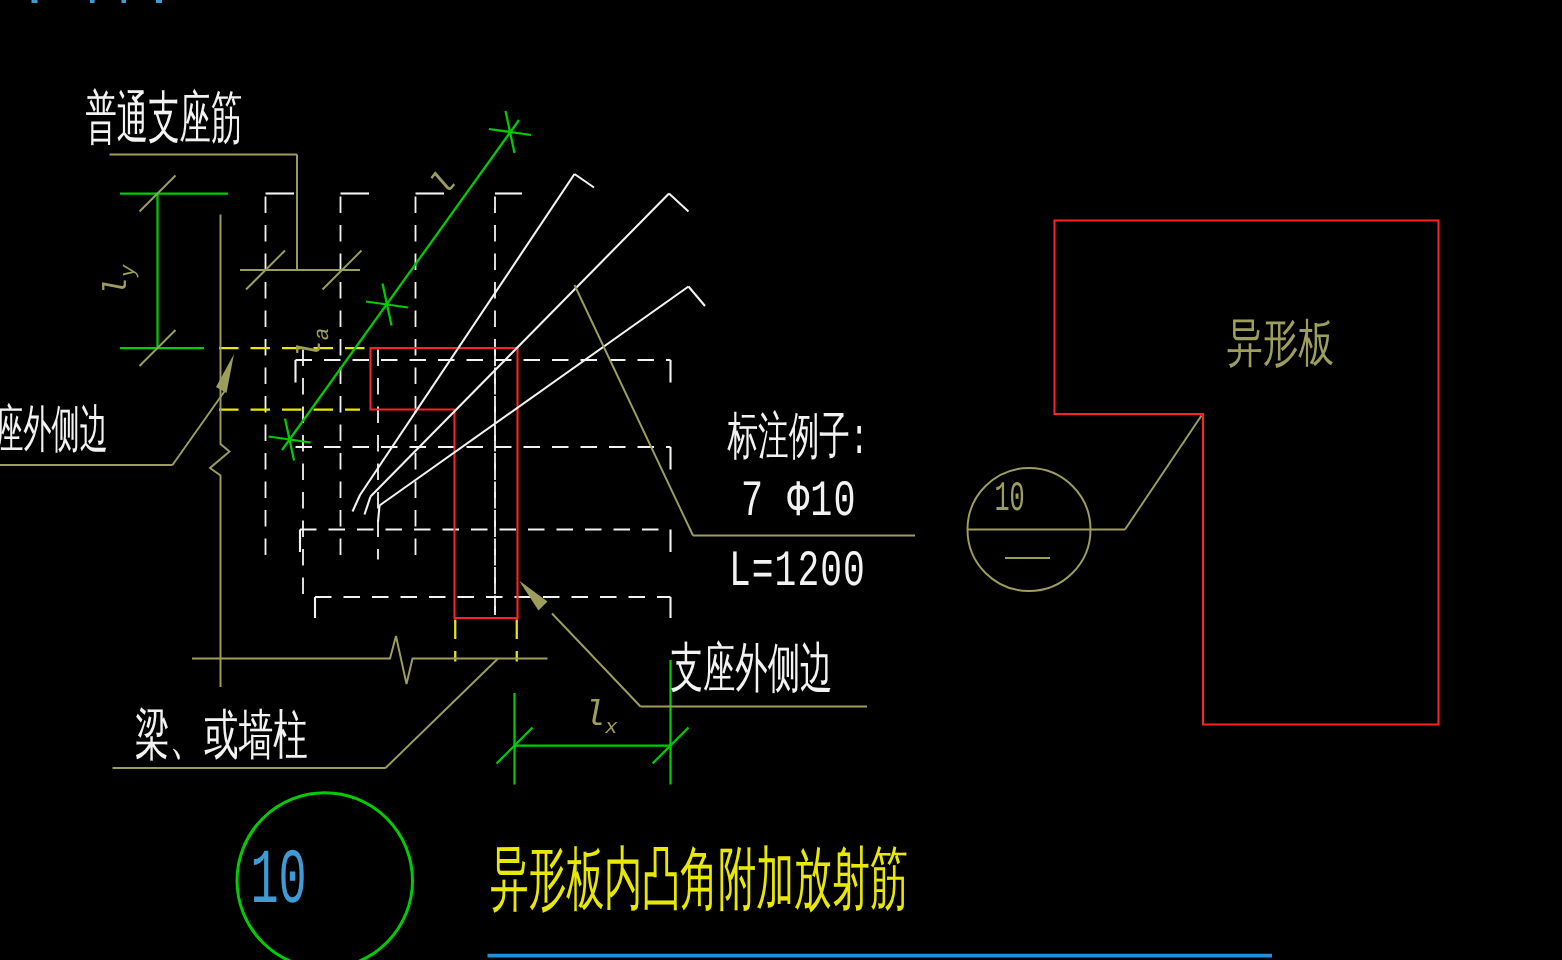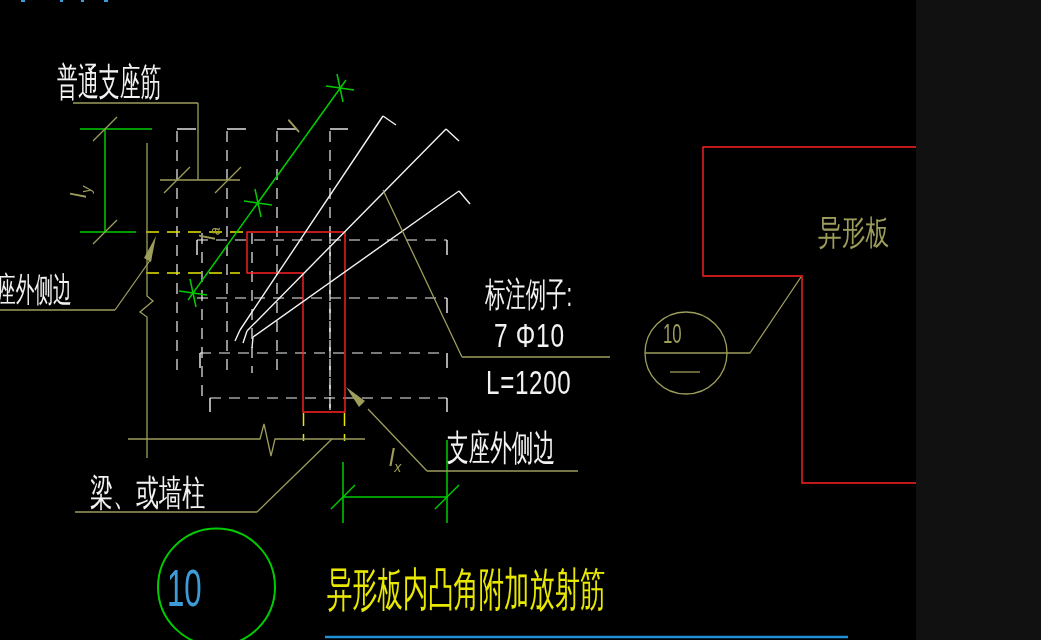--- a/index.html
+++ b/index.html
@@ -9,22 +9,22 @@
     --line-green:#00cc00;
     --line-yellow:#e8e800;
     --line-red:#ff2222;
     --hatch-dot:#ff9a9a;
     --text-blue:#3f9bd5;
     --title-yellow:#e8e800;
     --underline-blue:#2090d8;
   }
   html,body{margin:0;padding:0;background:#111;}
   #stage{
-    position:relative;width:916px;height:640px;background:var(--background);
-    overflow:hidden;font-family:Liberation Sans, sans-serif;
+    position:relative;width:1041px;height:640px;background:var(--background);
+    overflow:hidden;font-family:Liberation Mono, monospace;
   }
   #cad{position:absolute;left:0;top:0;}
   
   .w  {stroke:var(--line-white);stroke-width:1.4;fill:none;}
   .wd {stroke:var(--line-white);stroke-width:1.2;fill:none;stroke-dasharray:11 8;}
   .y  {stroke:var(--line-yellow);stroke-width:1.5;fill:none;stroke-dasharray:13 8;}
   .g  {stroke:var(--line-green);stroke-width:1.5;fill:none;}
   .o  {stroke:var(--line-olive);stroke-width:1.3;fill:none;}
   .of {fill:var(--line-olive);stroke:none;}
   .r  {stroke:var(--line-red);stroke-width:1.4;fill:none;}
@@ -201,15 +201,15 @@
   <div class="lbl big-num" style="left:167px;top:562px;">10</div>
 
   <div class="lbl title" style="left:327px;top:566px;">异形板内凸角附加放射筋</div>
 
   <div class="lbl dim rot90" style="left:68px;top:198px;"><span>l</span><sub>y</sub></div>
 
   <div class="lbl dim rot90" style="left:197px;top:240px;"><span>l</span><sub>a</sub></div>
 
   <div class="lbl dim rot52" style="left:284px;top:122px;"><span>l</span><sub></sub></div>
 
-  <div class="lbl dim" style="left:389px;top:446px;font-size:24px;"><span>l</span><sub>x</sub></div>
+  <div class="lbl dim" style="left:389px;top:466px;font-size:24px;"><span>l</span><sub>x</sub></div>
 
 </div>
 
 </body></html>

